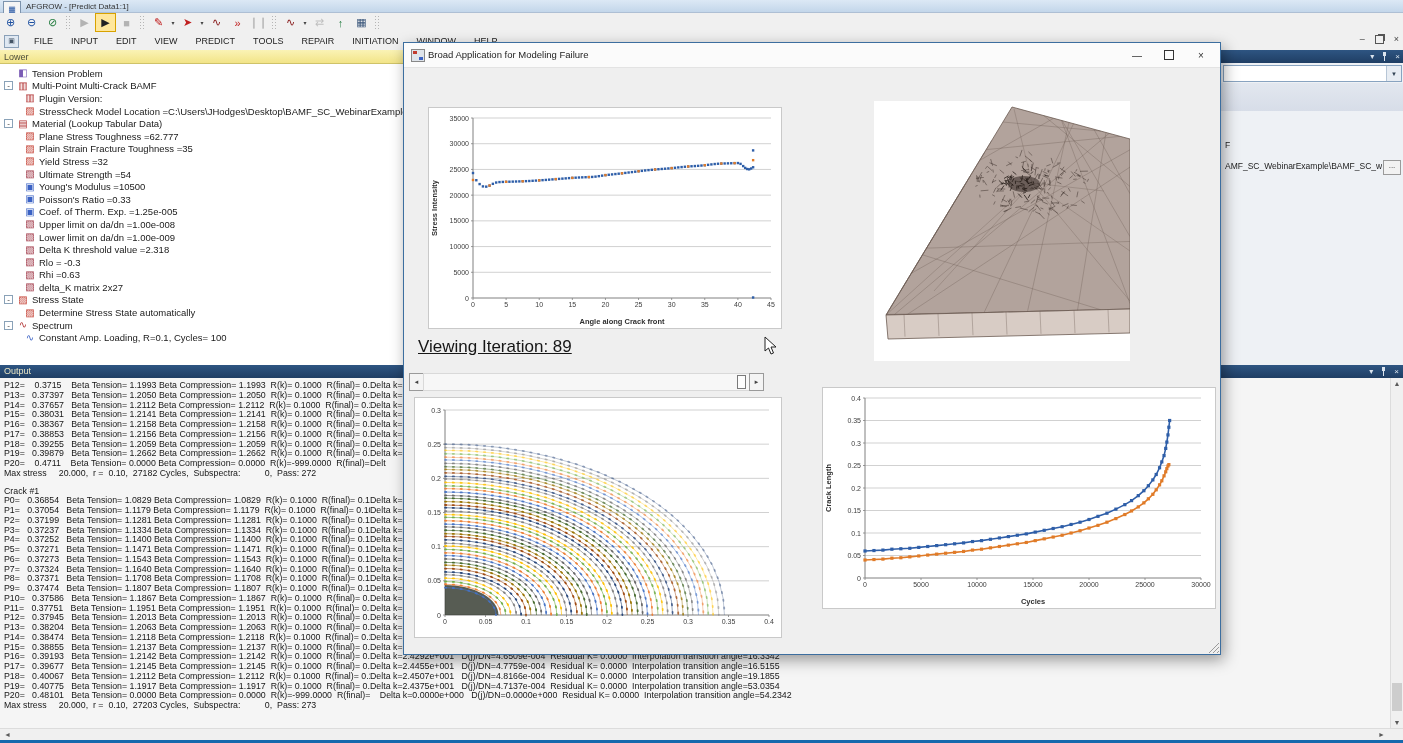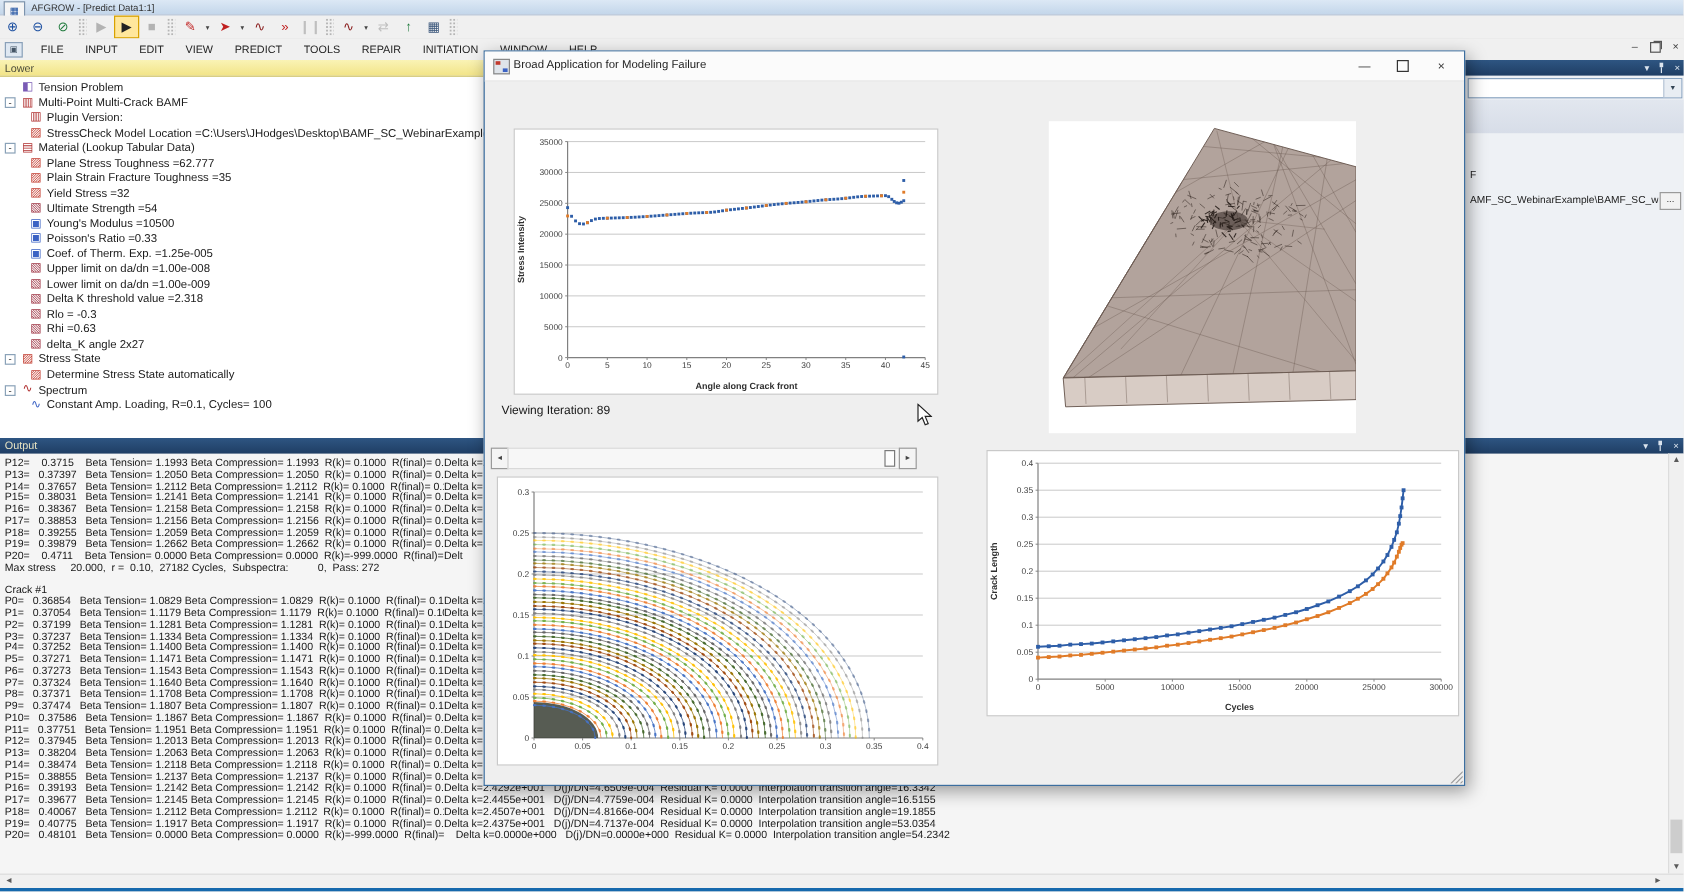--- a/index.html
+++ b/index.html
@@ -68,21 +68,21 @@
           box-shadow:3px 5px 14px rgba(0,0,0,.38);z-index:10;}
   #dlg-titlebar{position:absolute;left:0;top:0;width:100%;height:24px;background:#fbfbfb;border-bottom:1px solid #e3e3e3;}
   #dlg-title{position:absolute;left:24px;top:6px;font-size:9.5px;color:#1d1d1d;}
   #dlg-icon{position:absolute;left:7px;top:6px;width:12px;height:11px;border:1px solid #888;background:#dfe4ea;}
   #dlg-icon:before{content:"";position:absolute;left:1px;top:1px;width:4px;height:3px;background:#c23b2e;}
   #dlg-icon:after{content:"";position:absolute;right:1px;bottom:1px;width:4px;height:3px;background:#3b62c4;}
   .dlg-winbtn{position:absolute;top:0;width:30px;height:24px;display:flex;align-items:center;justify-content:center;
               font-size:10px;color:#333;}
   .chart-box{position:absolute;background:#fff;border:1px solid #c9c9c9;}
   #mesh-box{position:absolute;background:#fff;}
-  #viewing-label{position:absolute;left:14px;top:294px;font-size:10px;color:#161616;}
+  #viewing-label{position:absolute;left:14px;top:294px;font-size:17px;color:#161616;text-decoration:underline;}
   #it-slider-left{position:absolute;left:5px;top:330px;width:13px;height:16px;background:#f4f4f4;border:1px solid #9a9a9a;
       font-size:6px;display:flex;align-items:center;justify-content:center;color:#444;}
   #it-slider-right{position:absolute;left:345px;top:330px;width:13px;height:16px;background:#f4f4f4;border:1px solid #9a9a9a;
       font-size:6px;display:flex;align-items:center;justify-content:center;color:#444;}
   #it-track{position:absolute;left:19px;top:330px;width:325px;height:16px;background:#f7f7f7;border:1px solid #d9d9d9;}
   #it-thumb{position:absolute;left:313px;top:1px;width:7px;height:12px;background:#fdfdfd;border:1px solid #7a7a7a;}
   #dlg-grip{position:absolute;right:1px;bottom:1px;width:13px;height:13px;}
   #cursor{left:764px;top:336px;z-index:50;}
   svg text{font-family:"Liberation Sans",sans-serif;}
 </style>
@@ -209,21 +209,21 @@
       <div class="tree-row" style="padding-left: 24px;">
         <span class="tw-icon" style="color: rgb(156, 48, 64);">▧</span>
         <span>Rlo  = -0.3</span>
       </div>
       <div class="tree-row" style="padding-left: 24px;">
         <span class="tw-icon" style="color: rgb(156, 48, 64);">▧</span>
         <span>Rhi  =0.63</span>
       </div>
       <div class="tree-row" style="padding-left: 24px;">
         <span class="tw-icon" style="color: rgb(156, 48, 64);">▧</span>
-        <span>delta_K angle 2x27</span>
+        <span>delta_K matrix 2x27</span>
       </div>
       <div class="tree-row" style="padding-left: 4px;">
         <span class="tw-exp">-</span>
         <span class="tw-icon" style="color: rgb(194, 59, 46);">▨</span>
         <span>Stress State</span>
       </div>
       <div class="tree-row" style="padding-left: 24px;">
         <span class="tw-icon" style="color: rgb(194, 59, 46);">▨</span>
         <span>Determine Stress State automatically</span>
       </div>
@@ -278,20 +278,21 @@
       <div class="out-row"><span class="out-l">P11=   0.37751   Beta Tension= 1.1951 Beta Compression= 1.1951  R(k)= 0.1000  R(final)= 0.1000</span><span>Delta k=</span></div>
       <div class="out-row"><span class="out-l">P12=   0.37945   Beta Tension= 1.2013 Beta Compression= 1.2013  R(k)= 0.1000  R(final)= 0.1000</span><span>Delta k=</span></div>
       <div class="out-row"><span class="out-l">P13=   0.38204   Beta Tension= 1.2063 Beta Compression= 1.2063  R(k)= 0.1000  R(final)= 0.1000</span><span>Delta k=</span></div>
       <div class="out-row"><span class="out-l">P14=   0.38474   Beta Tension= 1.2118 Beta Compression= 1.2118  R(k)= 0.1000  R(final)= 0.1000</span><span>Delta k=</span></div>
       <div class="out-row"><span class="out-l">P15=   0.38855   Beta Tension= 1.2137 Beta Compression= 1.2137  R(k)= 0.1000  R(final)= 0.1000</span><span>Delta k=</span></div>
       <div class="out-row"><span class="out-l">P16=   0.39193   Beta Tension= 1.2142 Beta Compression= 1.2142  R(k)= 0.1000  R(final)= 0.1000</span><span>Delta k=2.4292e+001   D(j)/DN=4.6509e-004  Residual K= 0.0000  Interpolation transition angle=16.3342</span></div>
       <div class="out-row"><span class="out-l">P17=   0.39677   Beta Tension= 1.2145 Beta Compression= 1.2145  R(k)= 0.1000  R(final)= 0.1000</span><span>Delta k=2.4455e+001   D(j)/DN=4.7759e-004  Residual K= 0.0000  Interpolation transition angle=16.5155</span></div>
       <div class="out-row"><span class="out-l">P18=   0.40067   Beta Tension= 1.2112 Beta Compression= 1.2112  R(k)= 0.1000  R(final)= 0.1000</span><span>Delta k=2.4507e+001   D(j)/DN=4.8166e-004  Residual K= 0.0000  Interpolation transition angle=19.1855</span></div>
       <div class="out-row"><span class="out-l">P19=   0.40775   Beta Tension= 1.1917 Beta Compression= 1.1917  R(k)= 0.1000  R(final)= 0.1000</span><span>Delta k=2.4375e+001   D(j)/DN=4.7137e-004  Residual K= 0.0000  Interpolation transition angle=53.0354</span></div>
       <div class="out-row"><span class="out-l">P20=   0.48101   Beta Tension= 0.0000 Beta Compression= 0.0000  R(k)=-999.0000  R(final)=-999.0000</span><span>    Delta k=0.0000e+000   D(j)/DN=0.0000e+000  Residual K= 0.0000  Interpolation transition angle=54.2342</span></div>
+      <div class="out-row"><span class="out-l">Max stress     20.000,  r =  0.10,  27203 Cycles,  Subspectra:          0,  Pass: 273</span><span></span></div>
     </div>
 </div>
 
 <div id="v-scroll" class="abs sb">
   <div class="sb-arrow" style="height:11px">▲</div>
   <div id="v-thumb" style="top:305px;height:28px"></div>
   <div class="sb-arrow abs" style="bottom:0;width:12px;height:11px">▼</div>
 </div>
 <div id="h-scroll" class="abs sb">
   <div class="sb-arrow abs" style="left:2px;width:11px;height:11px">◄</div>
@@ -859,21 +860,21 @@
         <path d="M 30 59.150000000000006 A 258.39 157.85 0 0 1 288.39 217" fill="none" stroke="#ed7d31" stroke-width="1.8" stroke-dasharray="1.3 6.5" stroke-linecap="round" opacity="0.5599999999999999"></path>
         <path d="M 30 55.73333333333335 A 263.25 161.26666666666665 0 0 1 293.25 217" fill="none" stroke="#70ad47" stroke-width="0.8" opacity="0.4505"></path>
         <path d="M 30 55.73333333333335 A 263.25 161.26666666666665 0 0 1 293.25 217" fill="none" stroke="#70ad47" stroke-width="1.8" stroke-dasharray="1.3 6.5" stroke-linecap="round" opacity="0.53"></path>
         <path d="M 30 52.31666666666666 A 268.11 164.68333333333334 0 0 1 298.11 217" fill="none" stroke="#ffc000" stroke-width="0.8" opacity="0.425"></path>
         <path d="M 30 52.31666666666666 A 268.11 164.68333333333334 0 0 1 298.11 217" fill="none" stroke="#ffc000" stroke-width="1.8" stroke-dasharray="1.3 6.5" stroke-linecap="round" opacity="0.5"></path>
         <path d="M 30 49.58333333333334 A 273.78 167.41666666666666 0 0 1 303.78 217" fill="none" stroke="#7f7f7f" stroke-width="0.8" opacity="0.39949999999999997"></path>
         <path d="M 30 49.58333333333334 A 273.78 167.41666666666666 0 0 1 303.78 217" fill="none" stroke="#7f7f7f" stroke-width="1.8" stroke-dasharray="1.3 6.5" stroke-linecap="round" opacity="0.47"></path>
         <path d="M 30 46.16666666666666 A 279.45 170.83333333333334 0 0 1 309.45 217" fill="none" stroke="#264478" stroke-width="0.8" opacity="0.37399999999999994"></path>
         <path d="M 30 46.16666666666666 A 279.45 170.83333333333334 0 0 1 309.45 217" fill="none" stroke="#264478" stroke-width="1.8" stroke-dasharray="1.3 6.5" stroke-linecap="round" opacity="0.43999999999999995"></path>
       </svg></div>
-  <div id="chart-length" class="chart-box" style="left:418px;top:332px;width:392px;height:220px;"><svg width="392" height="220" viewBox="0 0 392 220">
+  <div id="chart-length" class="chart-box" style="left:418px;top:344px;width:392px;height:220px;"><svg width="392" height="220" viewBox="0 0 392 220">
         <text x="38" y="192.5" text-anchor="end" font-size="7" fill="#404040">0</text>
         <line x1="40" y1="190" x2="42" y2="190" stroke="#808080" stroke-width="0.8"></line>
         <line x1="42" y1="167.5" x2="378" y2="167.5" stroke="#bdbdbd" stroke-width="0.7"></line>
         <text x="38" y="170" text-anchor="end" font-size="7" fill="#404040">0.05</text>
         <line x1="40" y1="167.5" x2="42" y2="167.5" stroke="#808080" stroke-width="0.8"></line>
         <line x1="42" y1="145" x2="378" y2="145" stroke="#bdbdbd" stroke-width="0.7"></line>
         <text x="38" y="147.5" text-anchor="end" font-size="7" fill="#404040">0.1</text>
         <line x1="40" y1="145" x2="42" y2="145" stroke="#808080" stroke-width="0.8"></line>
         <line x1="42" y1="122.49999999999999" x2="378" y2="122.49999999999999" stroke="#bdbdbd" stroke-width="0.7"></line>
         <text x="38" y="124.99999999999999" text-anchor="end" font-size="7" fill="#404040">0.15</text>

